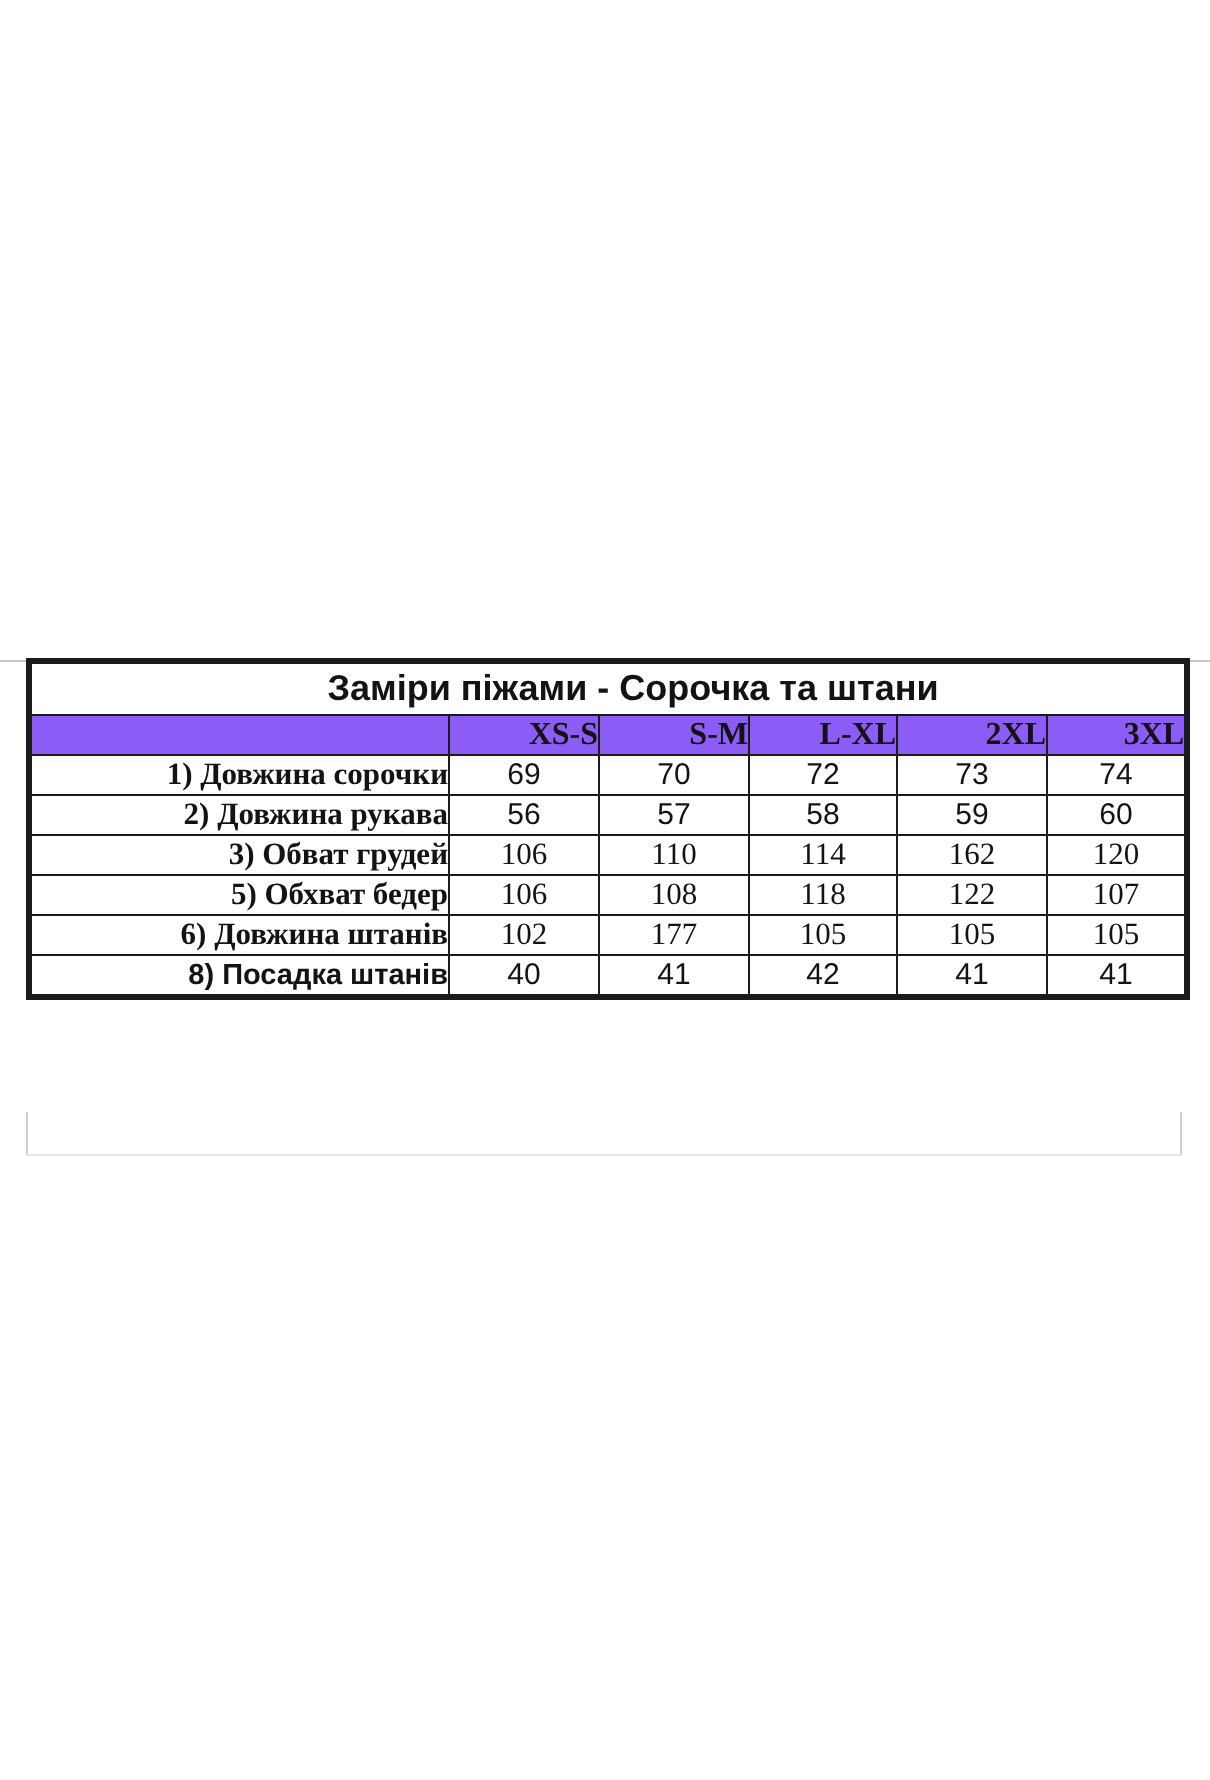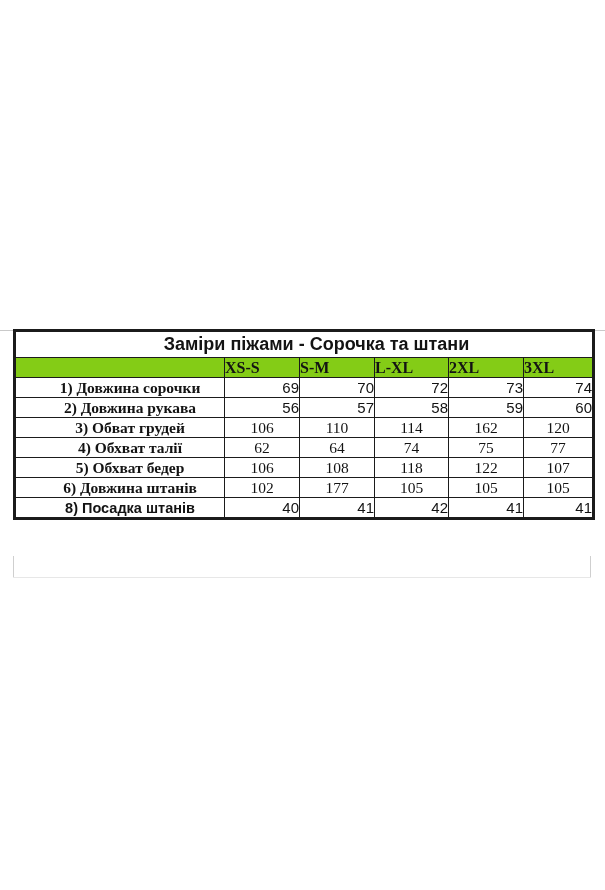--- a/index.html
+++ b/index.html
@@ -56,38 +56,38 @@
   }
   tr.title-row td {
     height: 25px;
     text-align: center;
     font: bold 18px "Liberation Sans", sans-serif;
     background: #ffffff;
     padding-left: 25px;
   }
   tr.header-row td {
     height: 19px;
-    background: #84cc16;
-    text-align: left;
+    background: #8b5cf6;
+    text-align: right;
     font: bold 16px "Liberation Serif", serif;
   }
   tr.data-row td {
     height: 19px;
     text-align: center;
   }
   tr.data-row td.label {
-    text-align: center;
+    text-align: right;
     padding-left: 20px;
     font: bold 15.5px "Liberation Serif", serif;
   }
   tr.data-row.sans-label td.label {
     font: bold 14.5px "Liberation Sans", sans-serif;
   }
   tr.data-row.num-serif td.num { font: 15.5px "Liberation Serif", serif; }
-  tr.data-row.num-sans  td.num { font: 15px "Liberation Sans", sans-serif; text-align: right; }
+  tr.data-row.num-sans  td.num { font: 15px "Liberation Sans", sans-serif; }
 </style>
 </head>
 <body>
 
 <div class="canvas">
 
   <div class="artifact-h-top"></div>
   <div class="artifact-v left"></div>
   <div class="artifact-v right"></div>
   <div class="artifact-h-bottom"></div>
@@ -136,28 +136,20 @@
 
     <tr class="data-row num-serif">
       <td class="label">3) Обват грудей</td>
       <td class="num">106</td>
       <td class="num">110</td>
       <td class="num">114</td>
       <td class="num">162</td>
       <td class="num">120</td>
     </tr>
 
-    <tr class="data-row num-serif">
-      <td class="label">4) Обхват талії</td>
-      <td class="num">62</td>
-      <td class="num">64</td>
-      <td class="num">74</td>
-      <td class="num">75</td>
-      <td class="num">77</td>
-    </tr>
 
     <tr class="data-row num-serif">
       <td class="label">5) Обхват бедер</td>
       <td class="num">106</td>
       <td class="num">108</td>
       <td class="num">118</td>
       <td class="num">122</td>
       <td class="num">107</td>
     </tr>
 

